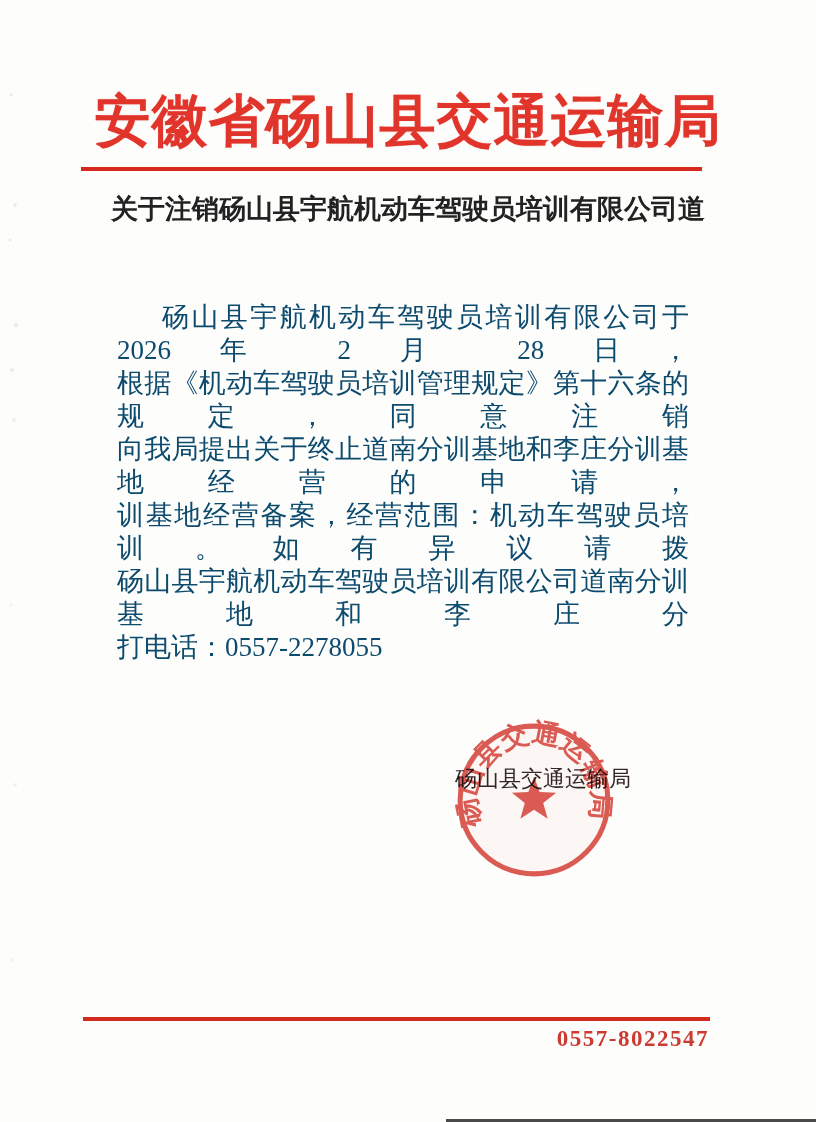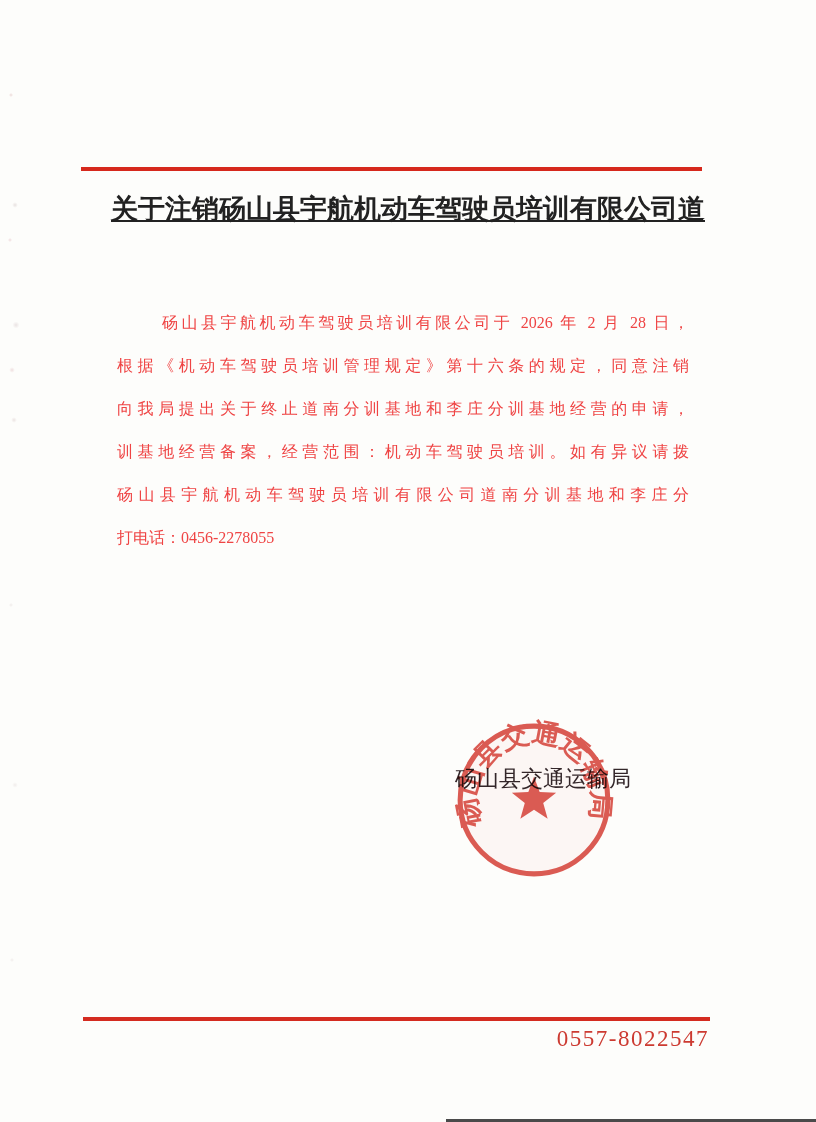--- a/index.html
+++ b/index.html
@@ -41,31 +41,30 @@
   .doc-title {
     position: absolute;
     top: 184px; left: 60px;
     width: 696px;
     text-align: center;
     font-family: "Liberation Sans", "DejaVu Sans", sans-serif;
     font-weight: bold;
     font-size: 27px;
     line-height: 50px;
     color: #222222;
-    text-decoration: underline;
   }
 
   
   .doc-body {
     position: absolute;
     top: 301px; left: 117px;
     width: 572px;
-    font-size: 16px;
-    line-height: 43px;
-    color: #ef4444;
+    font-size: 27px;
+    line-height: 33px;
+    color: #0c4a6e;
   }
   .body-line { width: 100%; }
   .jst { text-align: justify; text-align-last: justify; }
   .indent { text-indent: 45px; }
 
   
   .sig-agency {
     position: absolute;
     top: 764px; left: 455px;
     font-size: 22px;
@@ -103,20 +102,21 @@
   }
   .footer-phone {
     position: absolute;
     top: 1026px; left: 83px;
     width: 626px;
     text-align: right;
     font-family: "Liberation Serif", "DejaVu Serif", serif;
     font-size: 23px;
     letter-spacing: 1.5px;
     color: #cc3a31;
+    font-weight: bold;
   }
 
   
   .edge-speckles {
     position: absolute;
     top: 25px; left: 3px;
     width: 22px; height: 1040px;
     background:
       radial-gradient(circle 3px at 8px  70px,  rgba(205,150,150,0.35), transparent 70%),
       radial-gradient(circle 4px at 12px 180px, rgba(180,160,160,0.30), transparent 70%),
@@ -135,33 +135,34 @@
     background: #4a4a4a;
   }
 </style>
 </head>
 <body>
 
 <div class="page">
 
   <div class="edge-speckles"></div>
 
+  <div class="letterhead">安徽省砀山县交通运输局</div>
   <div class="letterhead-rule"></div>
 
   <div class="doc-title">
     <div>关于注销砀山县宇航机动车驾驶员培训有限公司道</div>
   </div>
 
   <div class="doc-body">
     <div class="body-line jst indent">砀山县宇航机动车驾驶员培训有限公司于 2026 年 2 月 28 日，</div>
     <div class="body-line jst">根据《机动车驾驶员培训管理规定》第十六条的规定，同意注销</div>
     <div class="body-line jst">向我局提出关于终止道南分训基地和李庄分训基地经营的申请，</div>
     <div class="body-line jst">训基地经营备案，经营范围：机动车驾驶员培训。如有异议请拨</div>
     <div class="body-line jst">砀山县宇航机动车驾驶员培训有限公司道南分训基地和李庄分</div>
-    <div class="body-line">打电话：0456-2278055</div>
+    <div class="body-line">打电话：0557-2278055</div>
   </div>
 
   <div class="sig-agency">砀山县交通运输局</div>
 
   <svg class="seal" viewBox="0 0 170 170" xmlns="http://www.w3.org/2000/svg">
     <defs>
       <path id="sealArc" d="M 33.4 109.1 A 57 57 0 1 1 136.6 109.1" fill="none"></path>
     </defs>
     <circle cx="85" cy="85" r="73" fill="rgba(230,120,115,0.06)" stroke="#d8453c" stroke-width="5"></circle>
     <polygon fill="#d8453c" points="85,62 90.6,77.2 106.9,77.9 94.1,88.0 98.5,103.6 85,94.6 71.5,103.6 75.9,88.0 63.1,77.9 79.4,77.2"></polygon>

